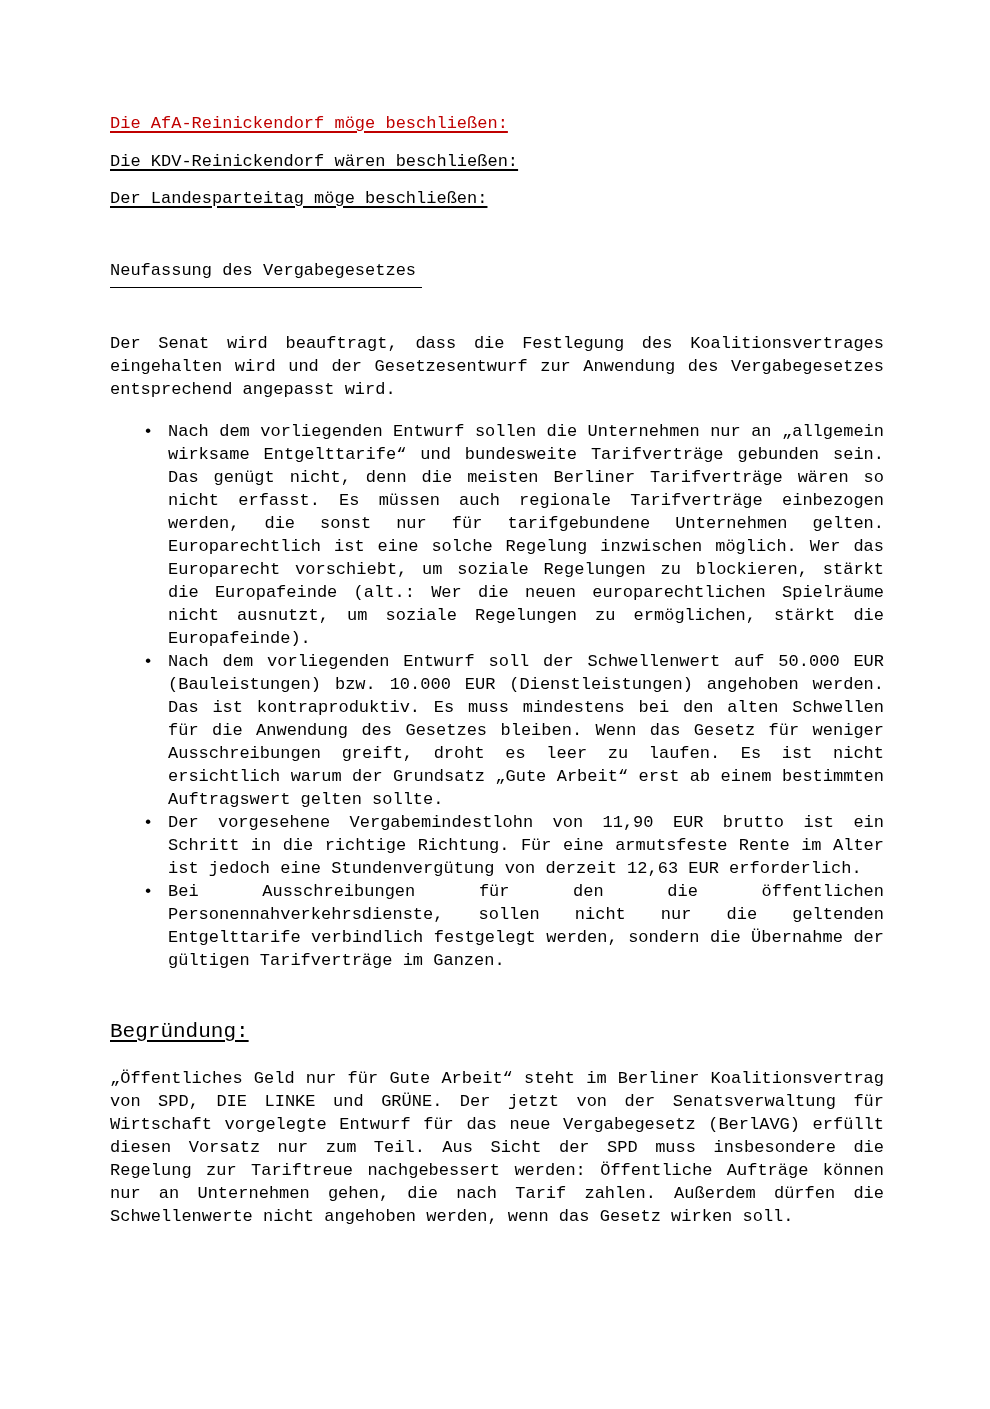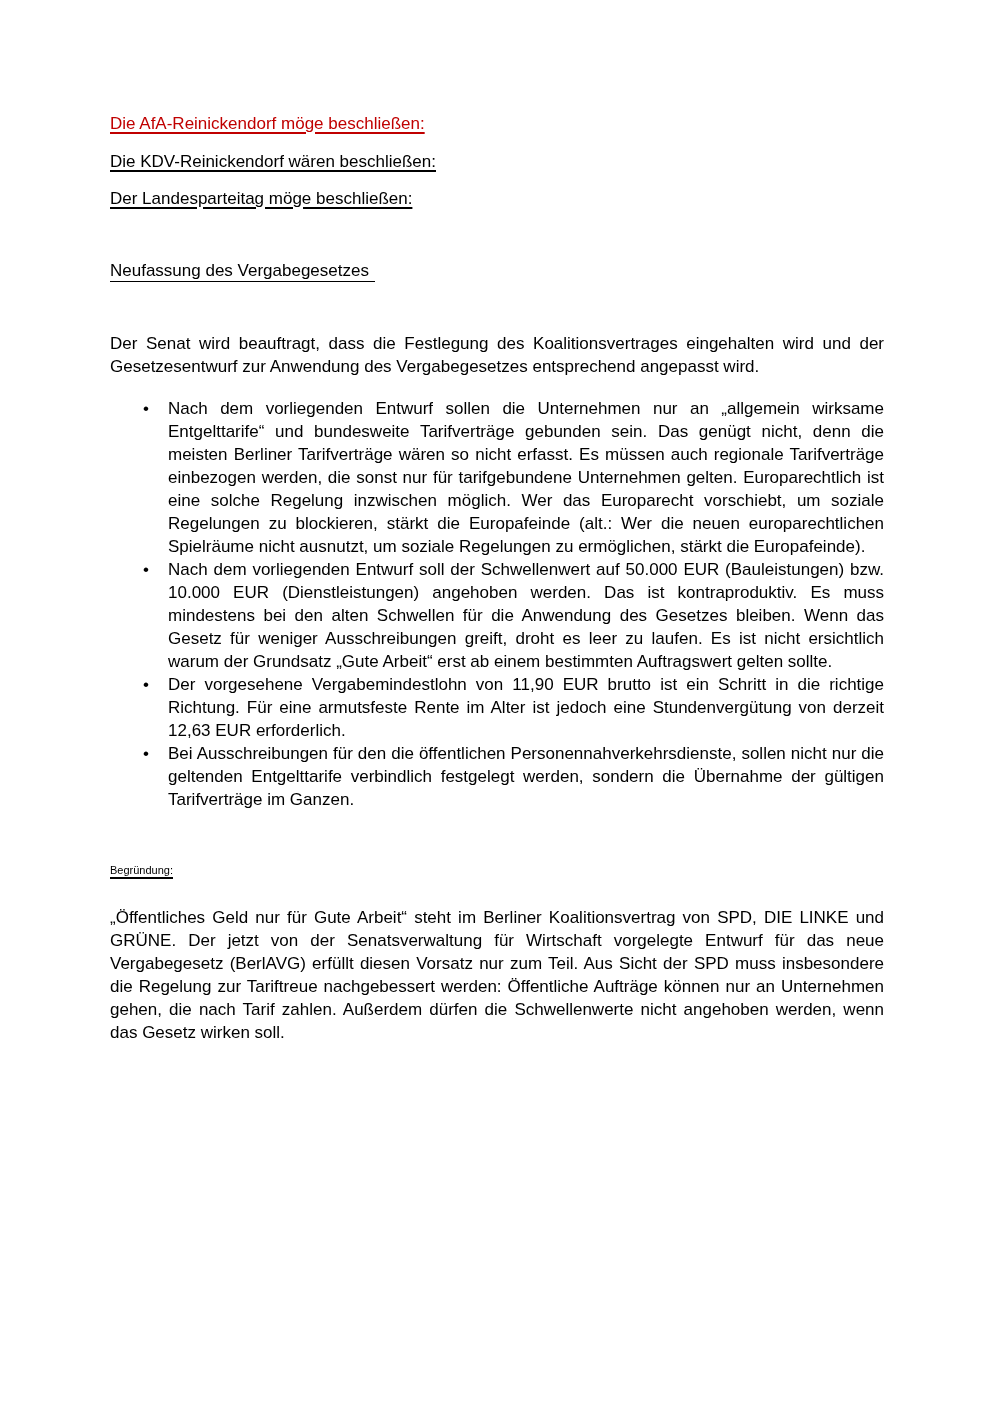--- a/index.html
+++ b/index.html
@@ -7,21 +7,21 @@
     padding: 0;
     background: #ffffff;
   }
   .page {
     position: relative;
     width: 990px;
     height: 1409px;
     background: #ffffff;
     box-sizing: border-box;
     padding: 112px 106px 0 110px;
-    font-family: Liberation Sans, sans-serif;
+    font-family: Liberation Mono, monospace;
     font-size: 17px;
     line-height: 23px;
     color: #000000;
     overflow: hidden;
   }
   .motion-heading {
     margin: 0 0 15px 0;
     font-size: 17px;
     font-weight: normal;
     line-height: 23px;
@@ -40,21 +40,21 @@
   }
   .doc-title {
     margin: 49px 0 0 0;
     font-size: 17px;
     font-weight: normal;
     line-height: 23px;
   }
   .doc-title .underlined {
     border-bottom: 1.5px solid #000;
     padding-right: 6px;
-    padding-bottom: 1px;
+    padding-bottom: 7px;
     text-align: right;
   }
   .body-paragraph {
     margin: 50px 0 0 0;
     text-align: justify;
   }
   ul.bullet-list {
     margin: 19px 0 0 0;
     padding: 0;
     list-style: none;
@@ -64,21 +64,21 @@
     padding-left: 58px;
     text-align: justify;
   }
   ul.bullet-list li .bullet-marker {
     position: absolute;
     left: 33px;
     top: 0;
   }
   .begruendung-heading {
     margin: 48px 0 0 0;
-    font-size: 11px;
+    font-size: 21px;
     font-weight: normal;
     line-height: 23px;
     text-decoration: underline;
     text-decoration-thickness: 1.5px;
     text-underline-offset: 3px;
   }
   .begruendung-paragraph {
     margin: 24px 0 0 0;
     text-align: justify;
   }

